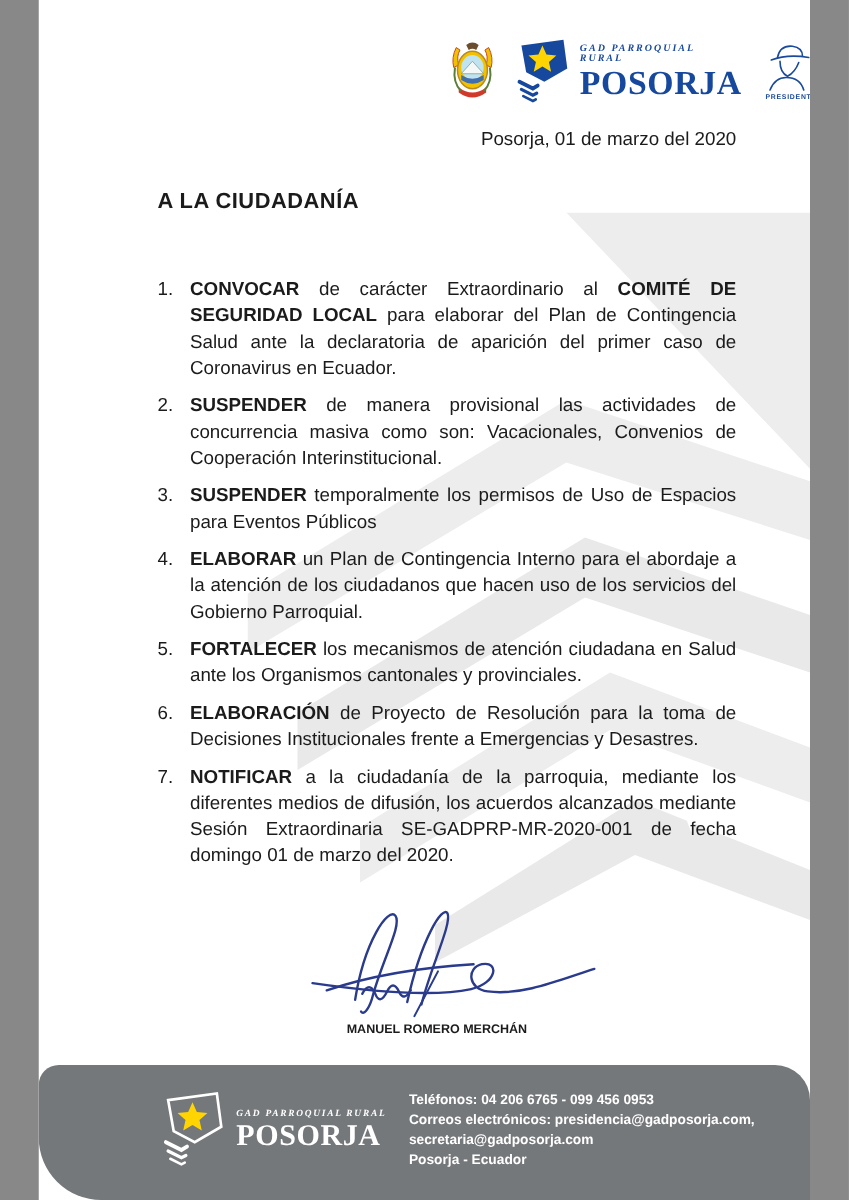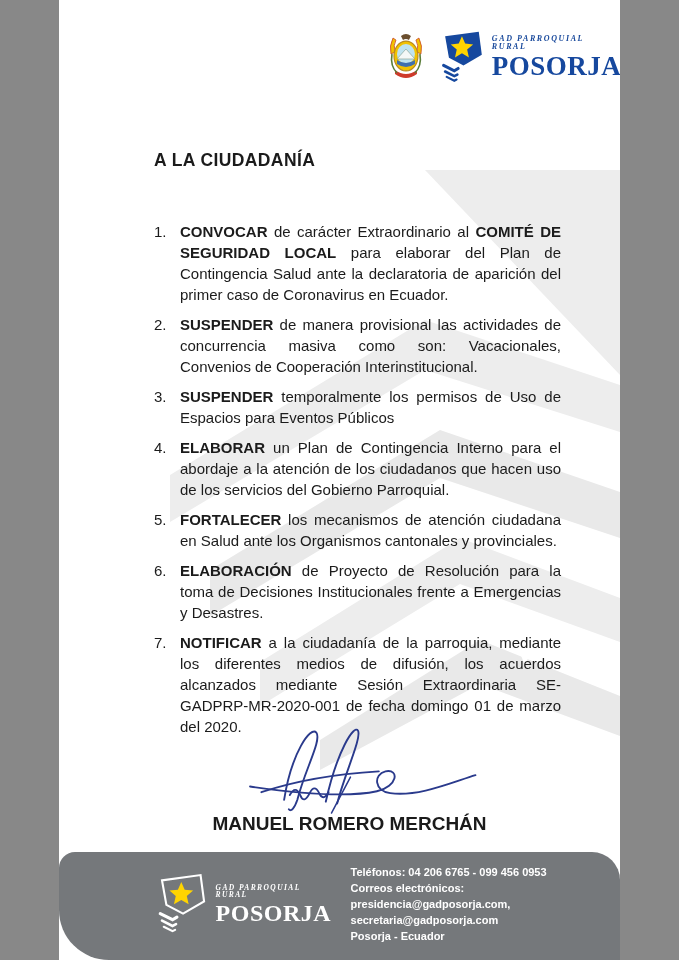--- a/index.html
+++ b/index.html
@@ -1,17 +1,17 @@
 <!DOCTYPE html>
 <html><head>
 <meta charset="utf-8">
 <style>
   html,body{margin:0;padding:0;background:#888;}
   .page{
-    position:relative;width:561px;height:960px;background:#ffffff;
+    position:relative;width:617px;height:960px;background:#ffffff;
     margin:0 auto;overflow:hidden;
     font-family:"Liberation Sans", sans-serif;color:#1b1b1b;
   }
   
   .watermark{position:absolute;top:170px;right:0;width:450px;height:600px;}
   
   .header-logos{position:absolute;top:30px;left:328px;display:flex;align-items:center;gap:14px;}
   .brand{display:flex;align-items:center;gap:7px;}
   .brand-text{display:flex;flex-direction:column;line-height:1;}
   .brand-small{font-family:"Liberation Serif",serif;font-style:italic;font-weight:bold;
@@ -26,21 +26,21 @@
     font-size:17.5px;font-weight:bold;letter-spacing:0.4px;margin:0;}
   .content{position:absolute;top:221px;left:95px;right:59px;font-size:15px;line-height:1.4;text-align:justify;}
   .intro{margin:0 0 43px 0;}
   b,.bold{font-weight:bold;}
   .agreement{display:flex;margin-bottom:9px;}
   .agreement .num{flex:0 0 26px;}
   .agreement .atext{flex:1;margin:0;text-align:justify;}
   
   .sig-wrap{position:absolute;top:724px;left:95px;right:59px;text-align:center;}
   .names{position:absolute;top:813px;left:40px;right:20px;text-align:center;
-    font-size:19px;font-weight:bold;line-height:21px;}
+    font-size:10px;font-weight:bold;line-height:21px;}
   
   .footer{
     position:absolute;left:0;right:0;bottom:0;top:852px;background:#75787b;
     border-radius:16px 28px 0 50px;
     display:flex;align-items:center;padding:6px 20px 10px 96px;box-sizing:border-box;color:#fff;
   }
   .footer-brand{display:flex;align-items:center;gap:8px;}
   .footer-brand-text{display:flex;flex-direction:column;line-height:1;}
   .footer-brand-small{font-family:"Liberation Serif",serif;font-style:italic;font-weight:bold;
     font-size:7.5px;letter-spacing:1.4px;color:#fff;margin-bottom:2px;}
@@ -100,20 +100,21 @@
         <g fill="none" stroke="#1a4a9c" stroke-width="1.1" stroke-linecap="round">
           <path d="M44,18 Q50,4 52,12 Q53,18 57,8 Q60,2 61,10 L61,20"></path>
           <path d="M40,26 Q52,18 66,20 Q80,22 88,14"></path>
           <path d="M46,30 Q50,20 53,27 Q56,33 60,24 Q64,17 66,25 Q68,31 73,23"></path>
         </g>
       </svg>
       <span class="president-label">PRESIDENTE GAD POSORJA</span>
     </div>
   </div>
 
+  <div class="date-line">Posorja, 01 de marzo del 2020</div>
   <h1 class="doc-title">A LA CIUDADANÍA</h1>
 
   <div class="content">
 
     <div class="agreement">
       <span class="num">1.</span>
       <p class="atext"><b>CONVOCAR</b><span> de carácter Extraordinario al </span><b>COMITÉ DE SEGURIDAD LOCAL</b><span> para elaborar del Plan de Contingencia Salud  ante la declaratoria de aparición del primer caso de Coronavirus en Ecuador.</span></p>
     </div>
     <div class="agreement">
       <span class="num">2.</span>

